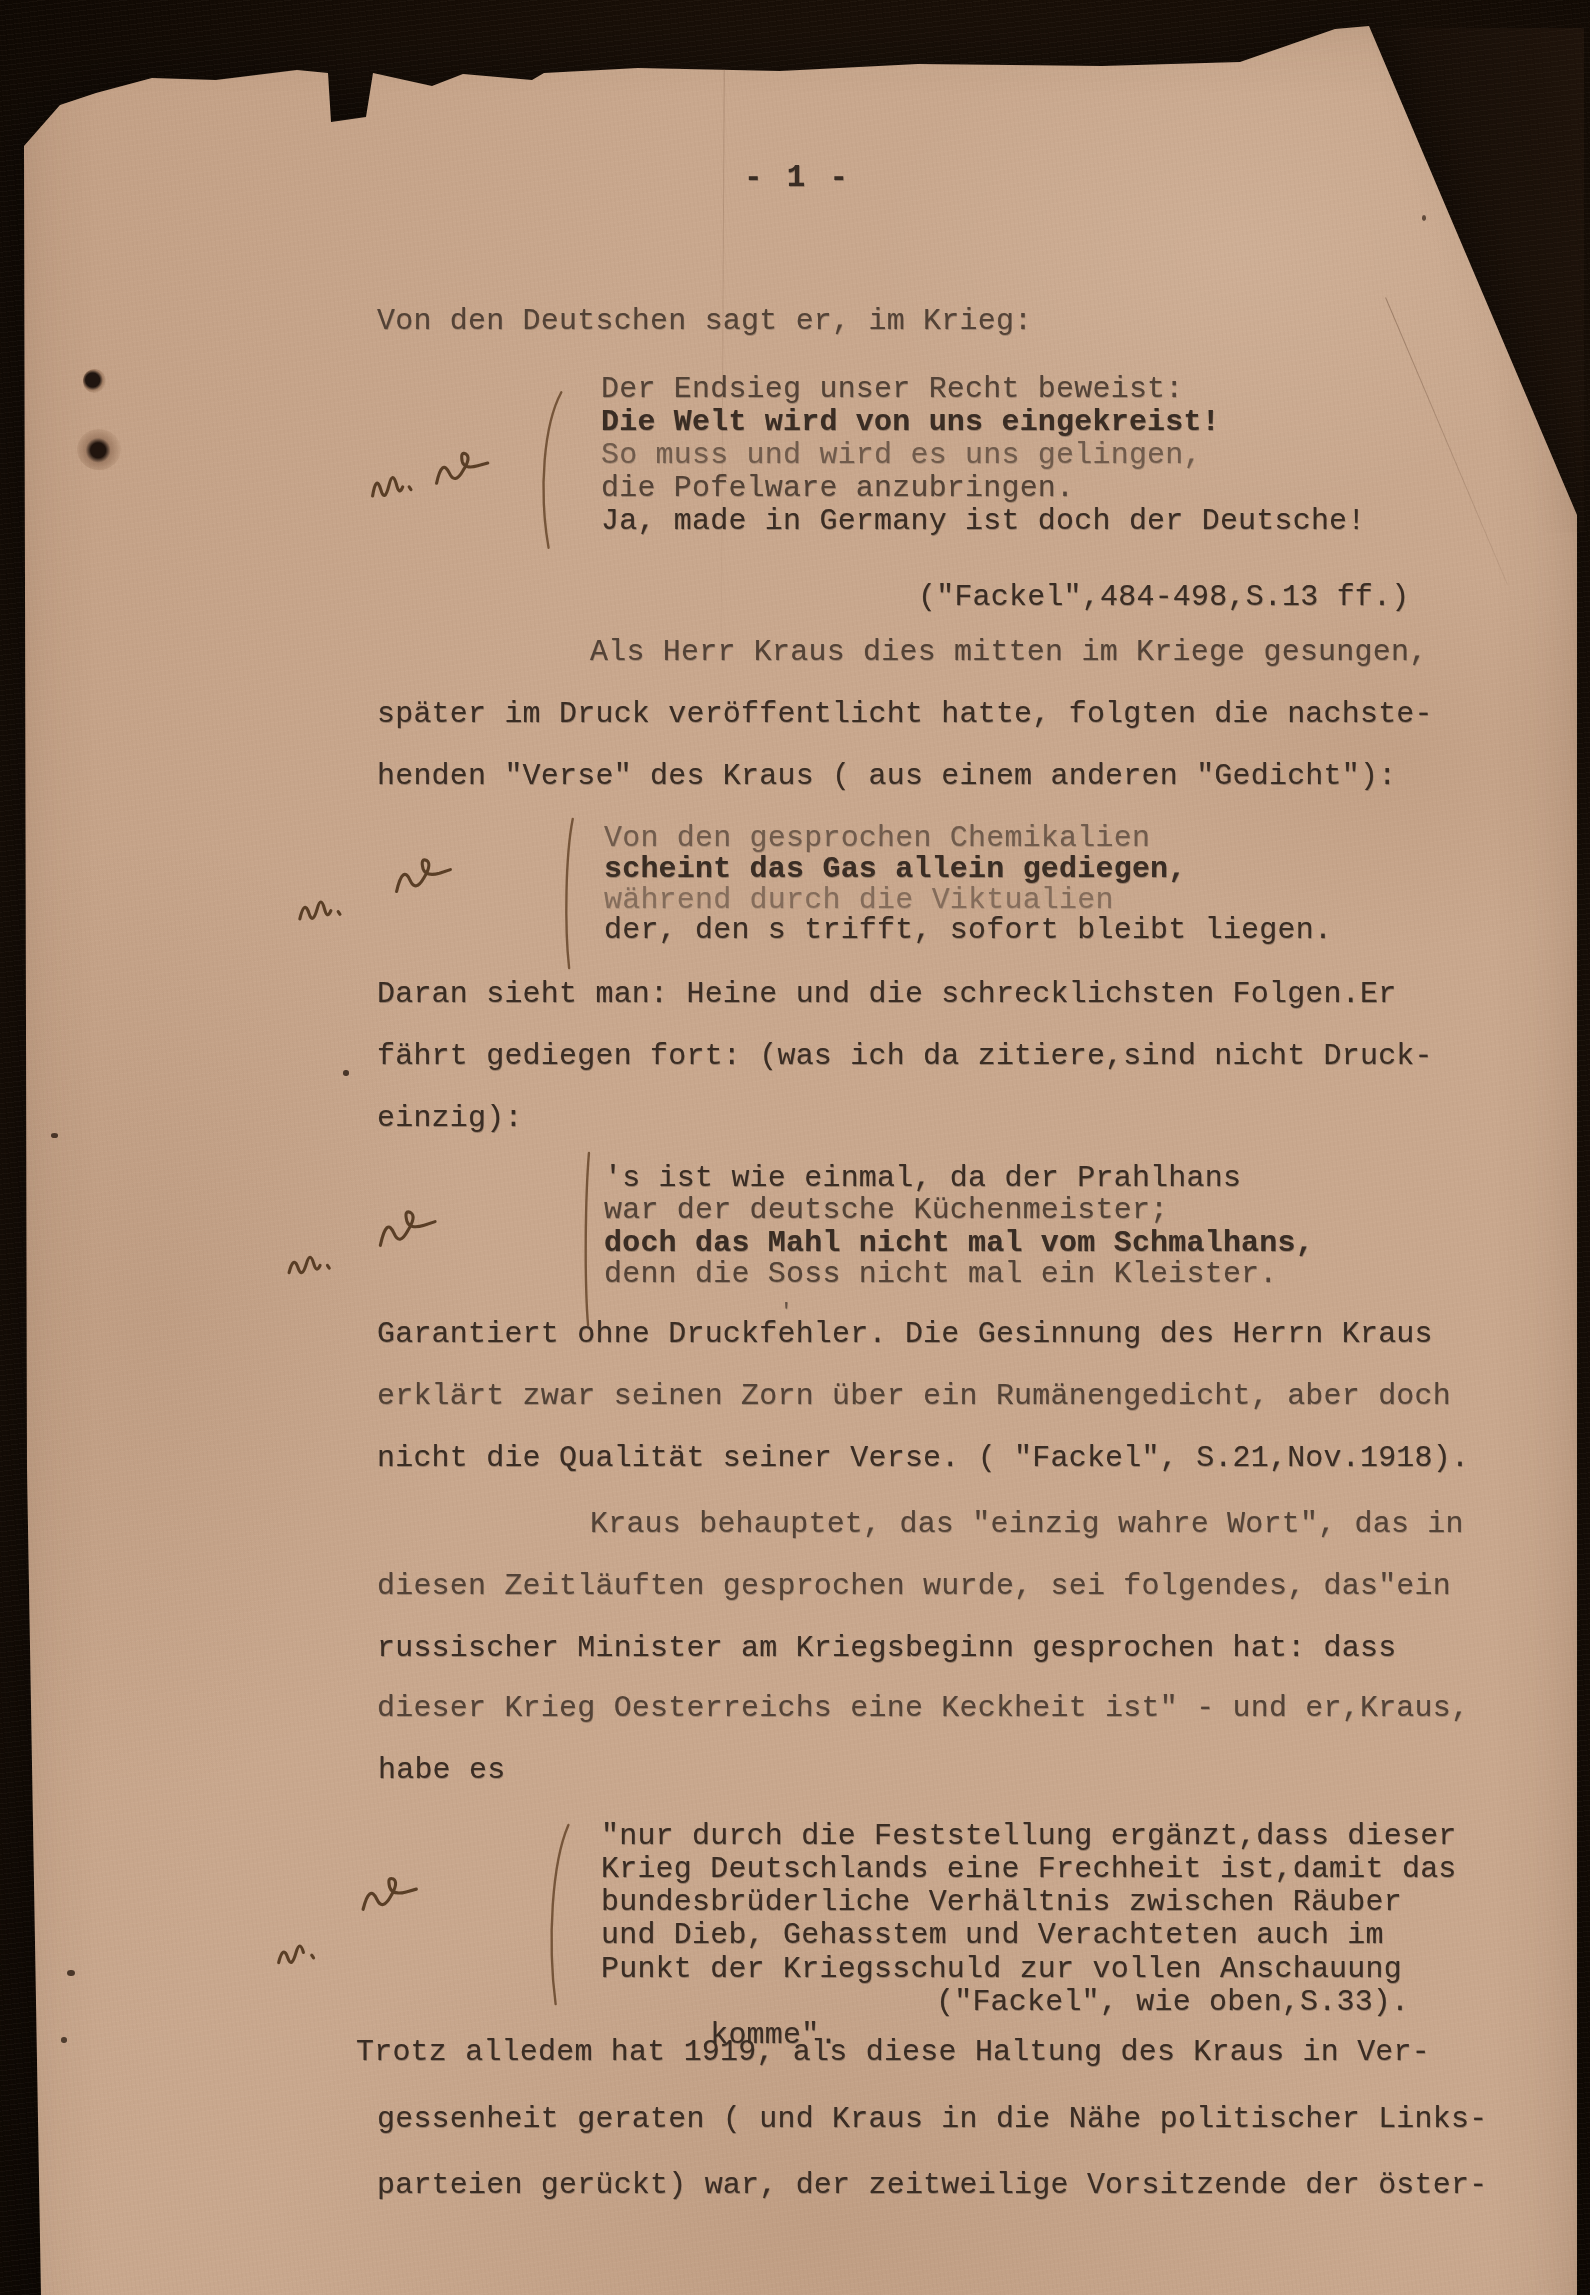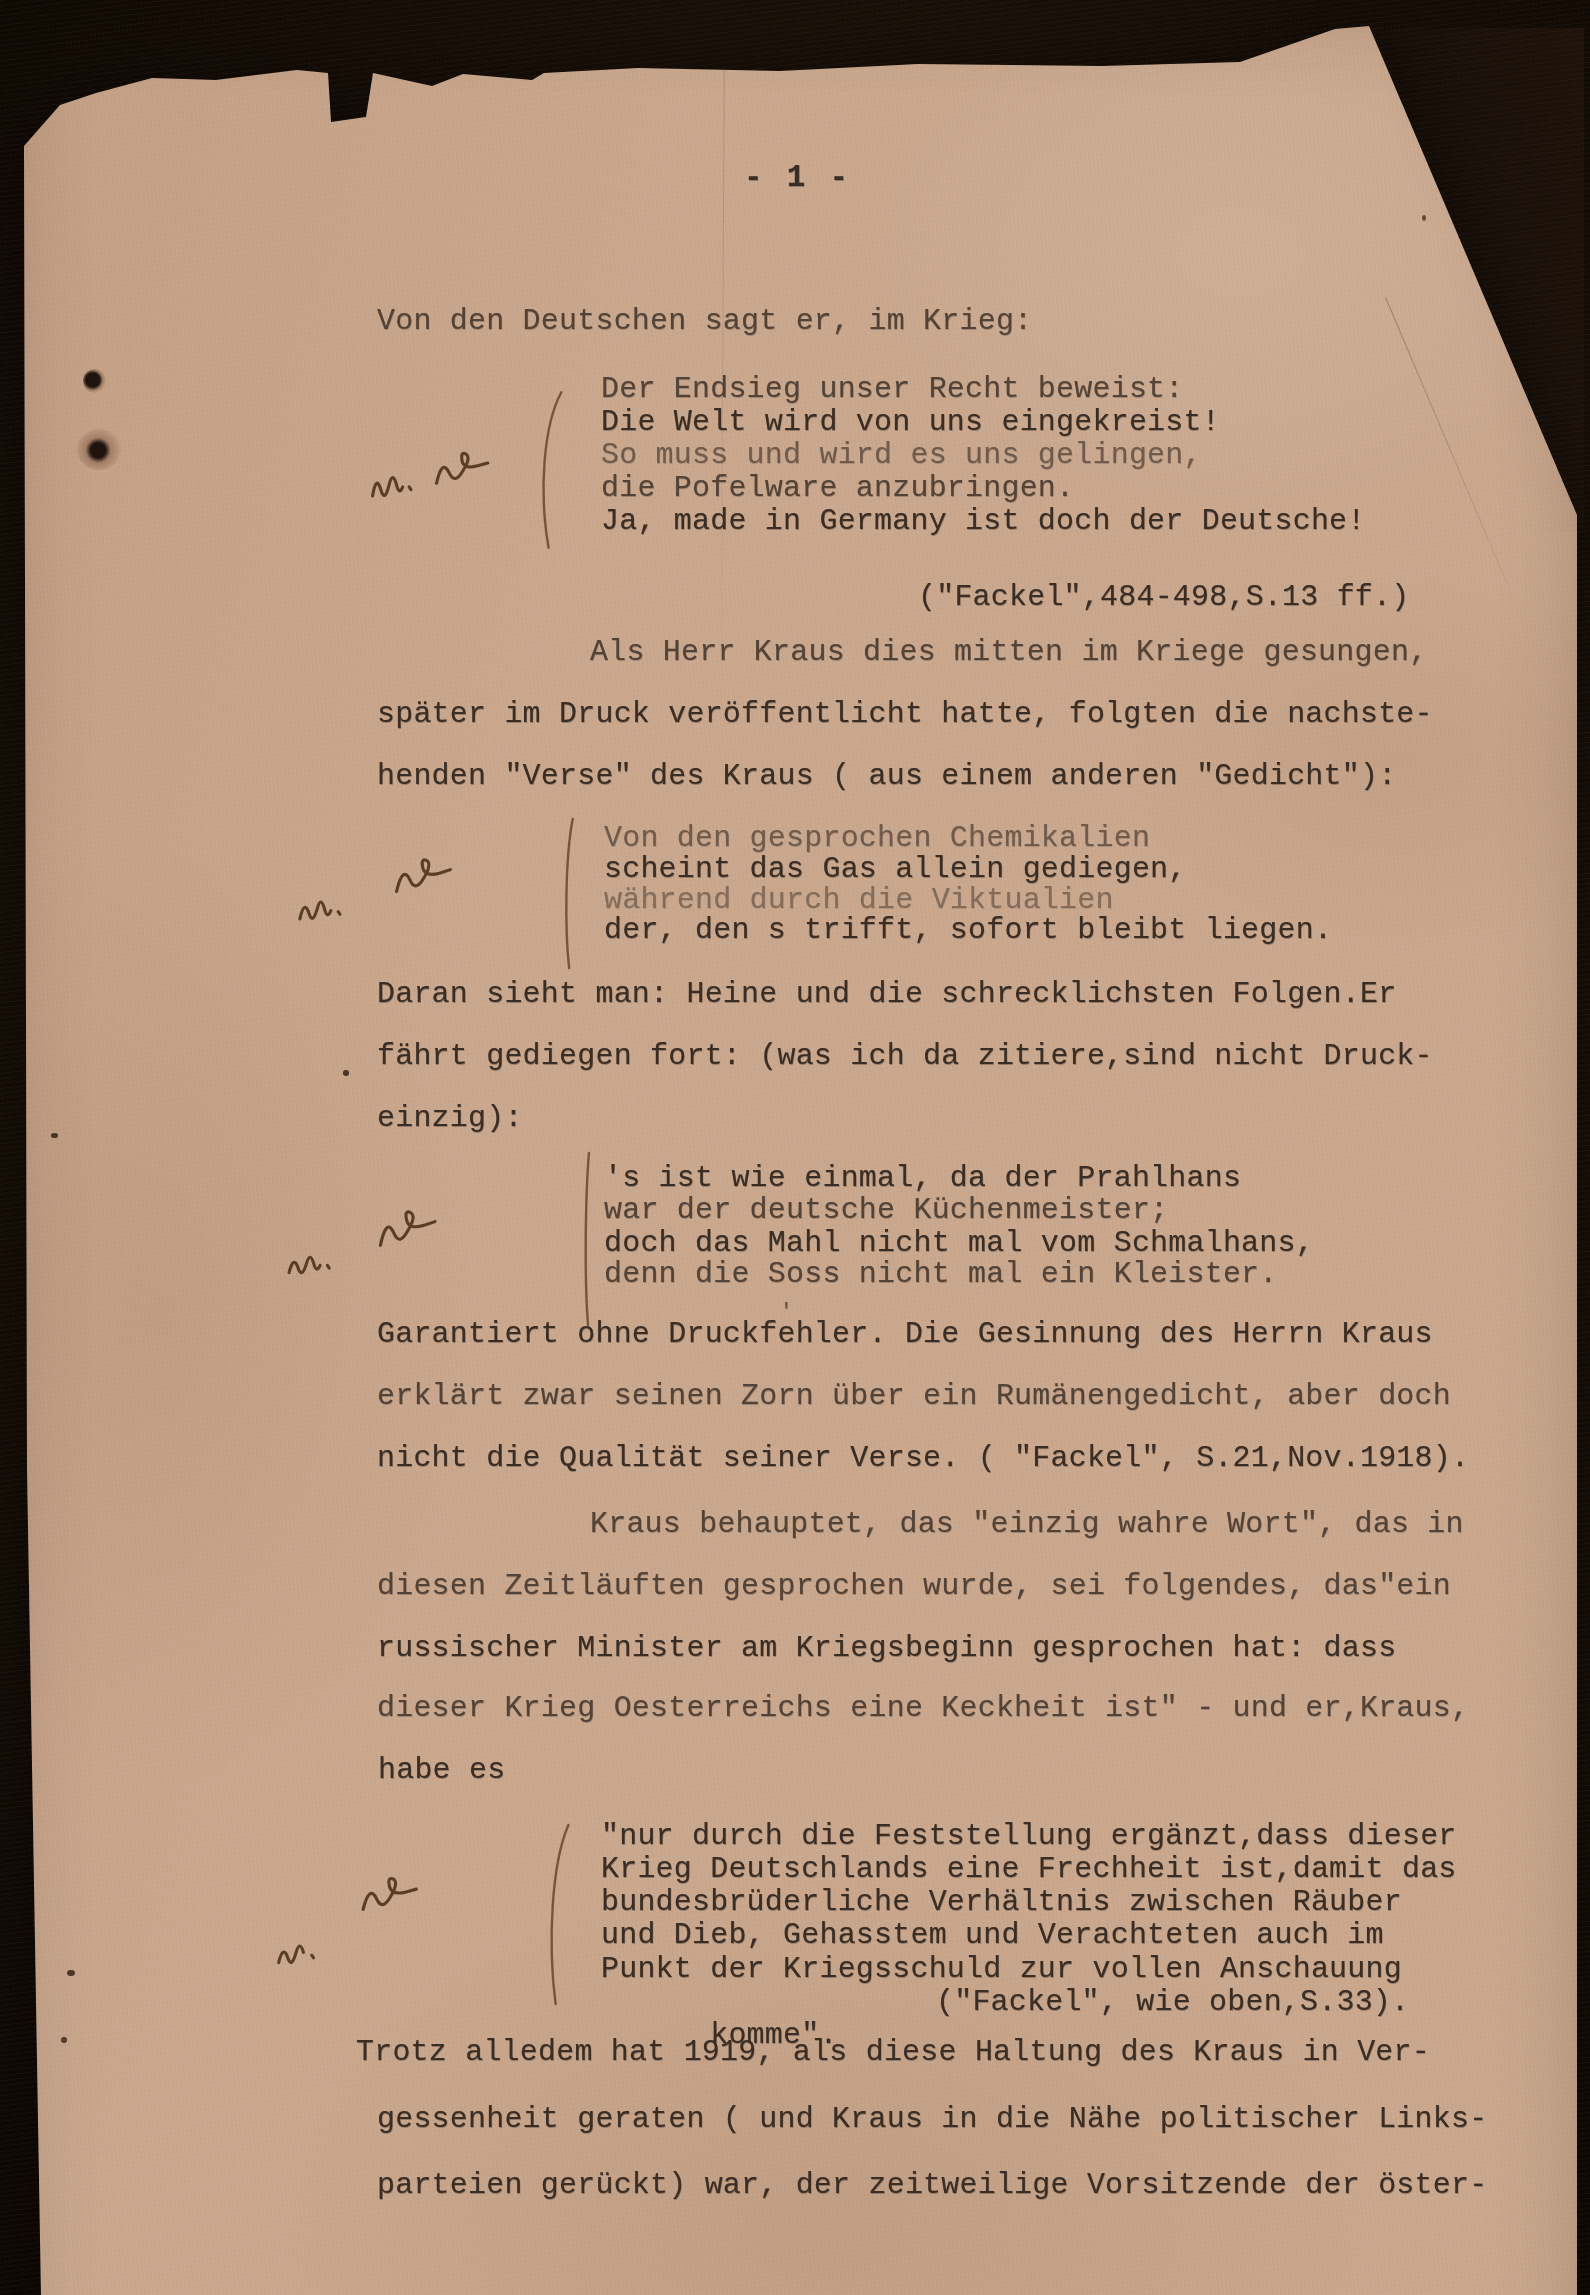--- a/index.html
+++ b/index.html
@@ -31,21 +31,21 @@
       repeating-linear-gradient(83deg, rgba(90,60,40,.028) 0 1.4px, transparent 1.4px 4.1px),
       repeating-linear-gradient(-7deg, rgba(255,240,225,.03) 0 0.9px, transparent 0.9px 5px);
     clip-path:inherit;
   }
   .ln{
     position:absolute;font-size:30px;line-height:33px;white-space:pre;color:#3a2d24;
     letter-spacing:0.2px;
     text-shadow:0.5px 0.5px 0.5px rgba(58,45,36,.35),-0.2px 0 0 rgba(58,45,36,.22);
   }
   .hdr{font-weight:bold;font-size:31px;letter-spacing:2.8px}
-  .b{font-weight:normal}
+  .b{font-weight:bold}
   .f1{opacity:.82}
   .f2{opacity:.62;filter:blur(0.3px)}
   .f3{opacity:.48;filter:blur(0.5px)}
   .stray{font-size:21px;opacity:.7}
   .hand{position:absolute;overflow:visible}
   .ink{fill:none;stroke:#4a3018;stroke-width:3.4;stroke-linecap:round;stroke-linejoin:round;opacity:.88}
   .pen{fill:none;stroke:#5a3a1e;stroke-width:2.6;stroke-linecap:round;opacity:.75}
   .blot{position:absolute;border-radius:50%}
   .crease{position:absolute;pointer-events:none}
 </style>

